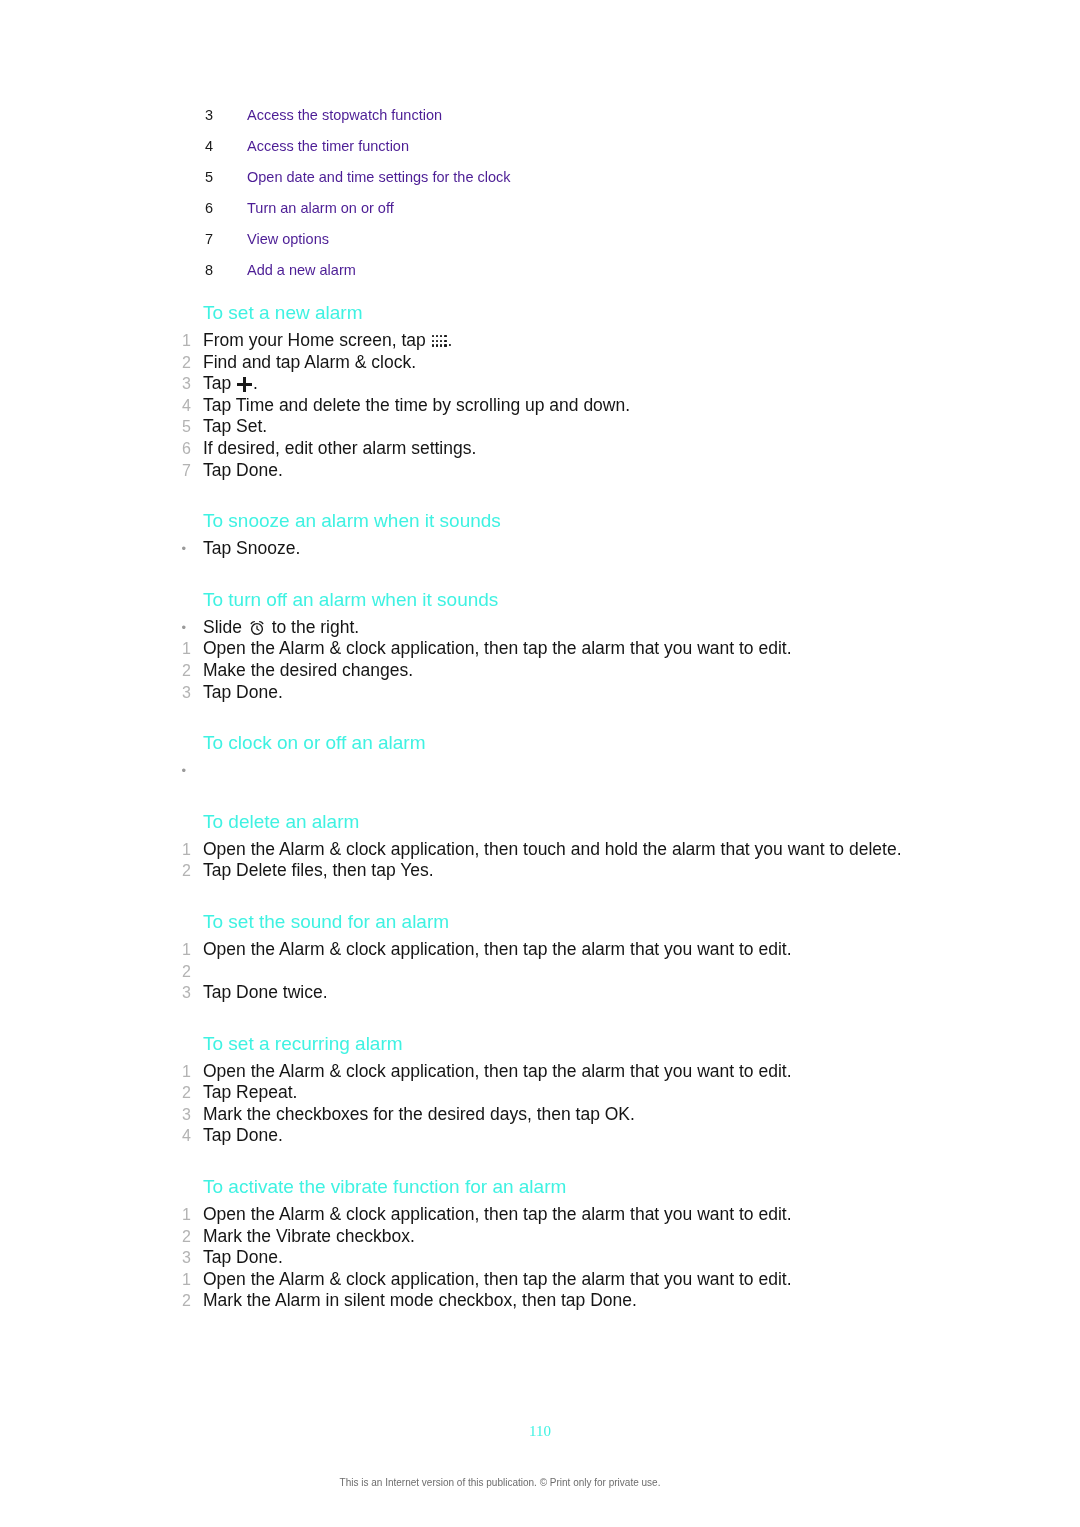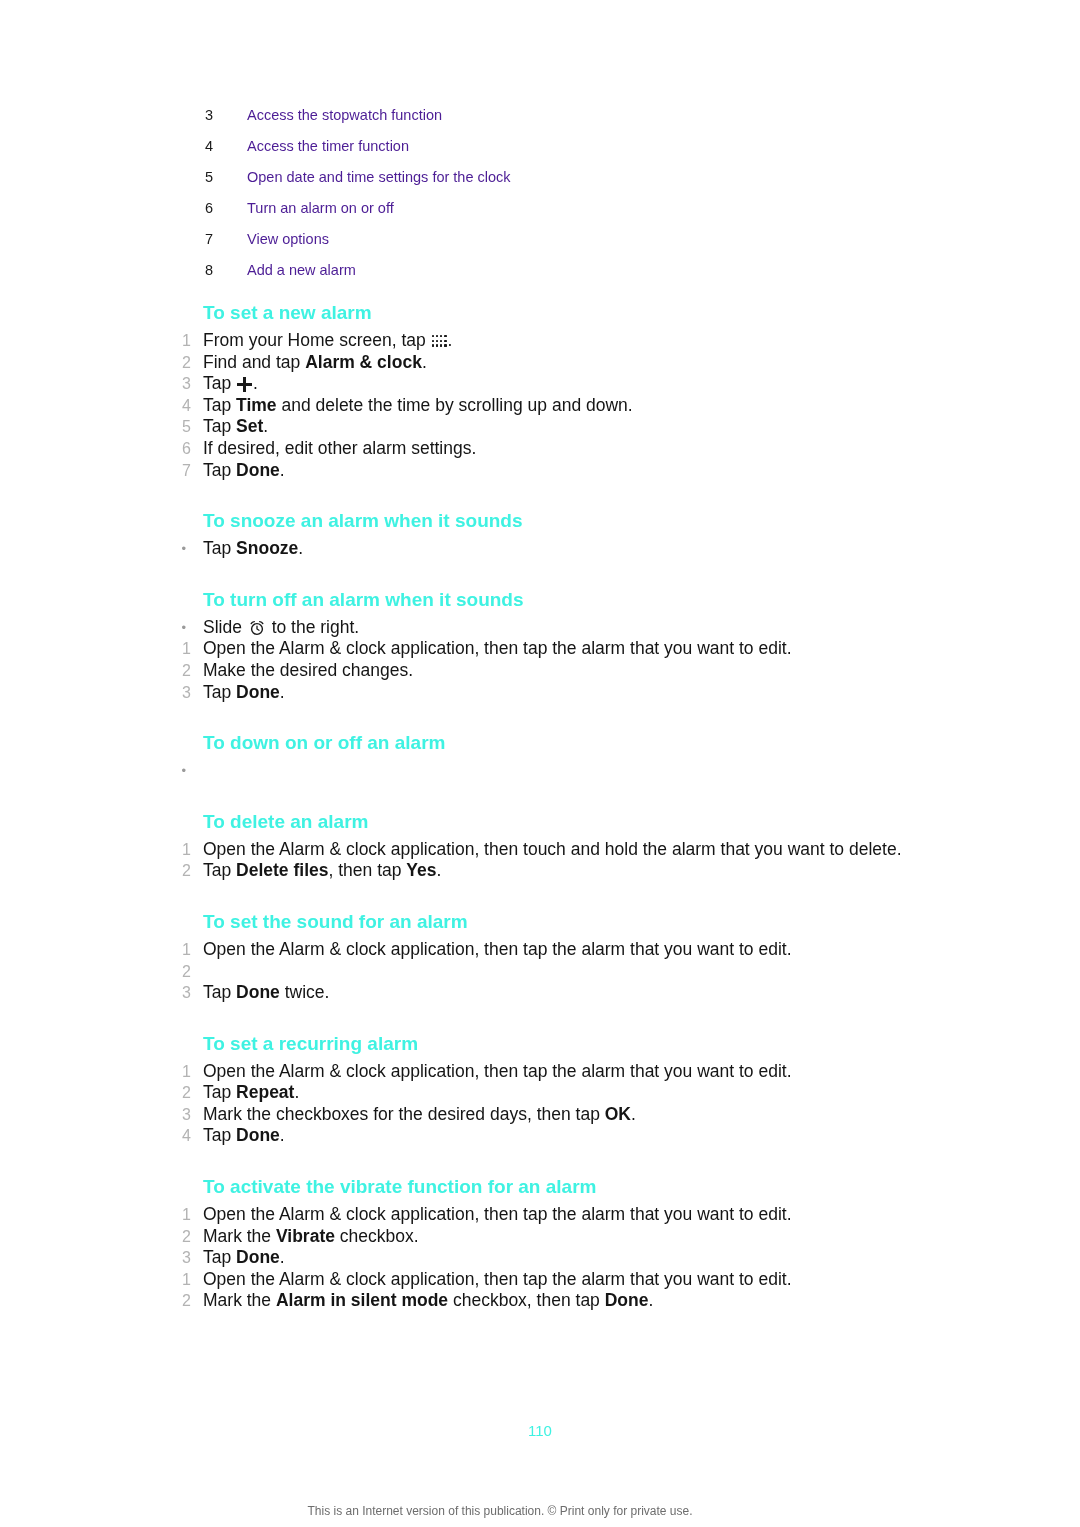--- a/index.html
+++ b/index.html
@@ -55,21 +55,21 @@
     left: 0;
     top: 300px;
     width: 1080px;
   }
   .section { margin-bottom: 0px; }
 
   .section-heading {
     color: #3ff2e2;
     font-size: 19px;
     line-height: 26px;
-    font-weight: bold;
+    font-weight: normal;
     margin: 0;
     padding: 0 0 4px 203px;
   }
   .section + .section .section-heading { padding-top: 27px; }
 
   ol.steps, ul.steps {
     list-style: none;
     margin: 0;
     padding: 0;
   }
@@ -90,21 +90,21 @@
     font-size: 16px;
     line-height: 21.6px;
   }
   li.step .marker.bullet {
     color: #9a9a9a;
     font-size: 13px;
     line-height: 21.6px;
     left: 158px;
     width: 28px;
   }
-  li.step b { font-weight: bold; }
+  li.step b { font-weight: normal; }
 
   
   .ic {
     display: inline-block;
     vertical-align: -2px;
     position: relative;
   }
   
   .ic-apps {
     width: 15px;
@@ -149,31 +149,31 @@
   
   .page-number {
     position: absolute;
     left: 0;
     top: 1421px;
     width: 1080px;
     text-align: center;
     color: #3ff2e2;
     font-size: 15px;
     line-height: 20px;
+    font-family: Liberation Serif, serif;
   }
   .footer-note {
     position: absolute;
     left: 0;
     top: 1474px;
     width: 1000px;
     text-align: center;
     color: #6d6d6d;
-    font-size: 12px;
+    font-size: 10px;
     line-height: 18px;
-    margin-top: 28px;
   }
 </style>
 </head>
 <body>
 
 <div class="page">
 
   <div class="legend">
       <div class="legend-row">
         <div class="legend-num">3</div>
@@ -232,21 +232,21 @@
         </ul>
       </div>
       <div class="section">
         <ol class="steps">
           <li class="step"><span class="marker">1</span><span><span>Open the Alarm &amp; clock application, then tap the alarm that you want to edit.</span><span></span></span></li>
           <li class="step"><span class="marker">2</span><span><span>Make the desired changes.</span><span></span></span></li>
           <li class="step"><span class="marker">3</span><span><span>Tap </span><b>Done</b><span>.</span></span></li>
         </ol>
       </div>
       <div class="section">
-        <h2 class="section-heading">To down on or off an alarm</h2>
+        <h2 class="section-heading">To clock on or off an alarm</h2>
         <ul class="steps">
           <li class="step"><span class="marker bullet">•</span></li>
         </ul>
       </div>
       <div class="section">
         <h2 class="section-heading">To delete an alarm</h2>
         <ol class="steps">
           <li class="step"><span class="marker">1</span><span><span>Open the Alarm &amp; clock application, then touch and hold the alarm that you want to delete.</span><span></span></span></li>
           <li class="step"><span class="marker">2</span><span><span>Tap </span><b>Delete files</b><span>, then tap </span><b>Yes</b><span>.</span></span></li>
         </ol>

